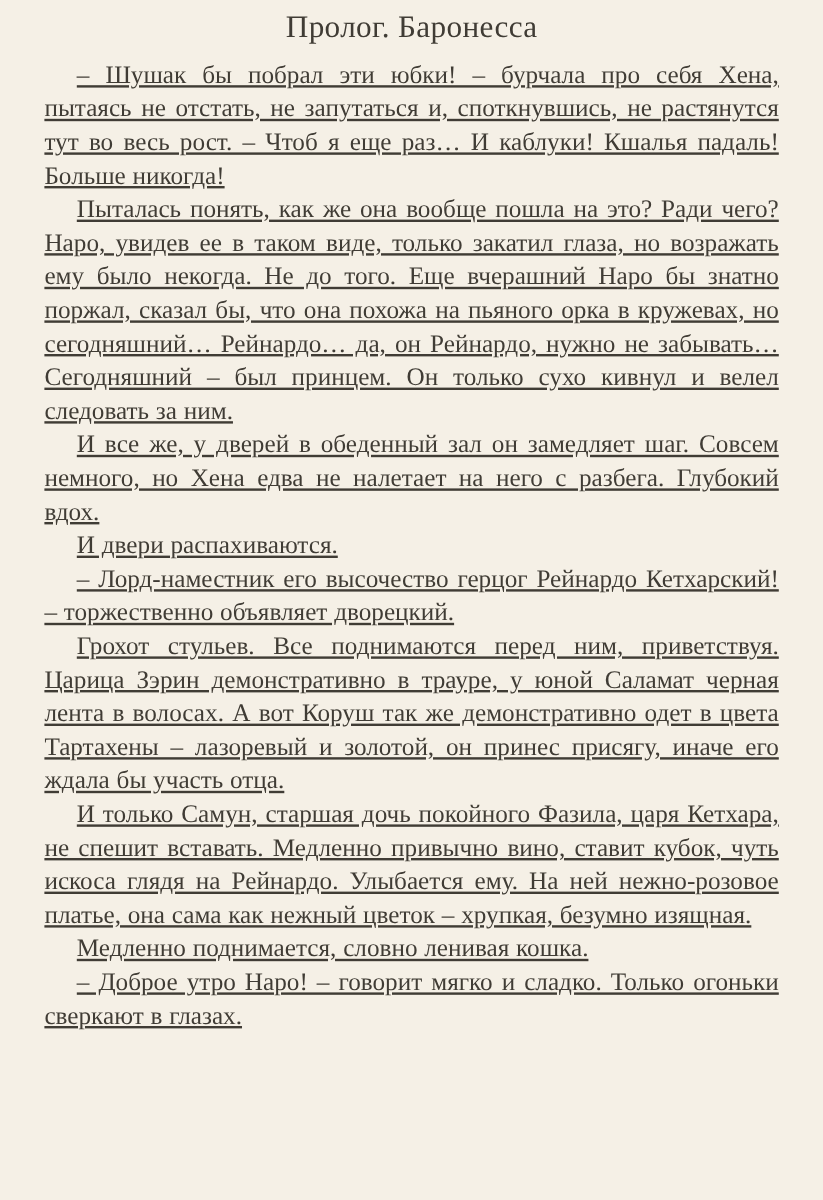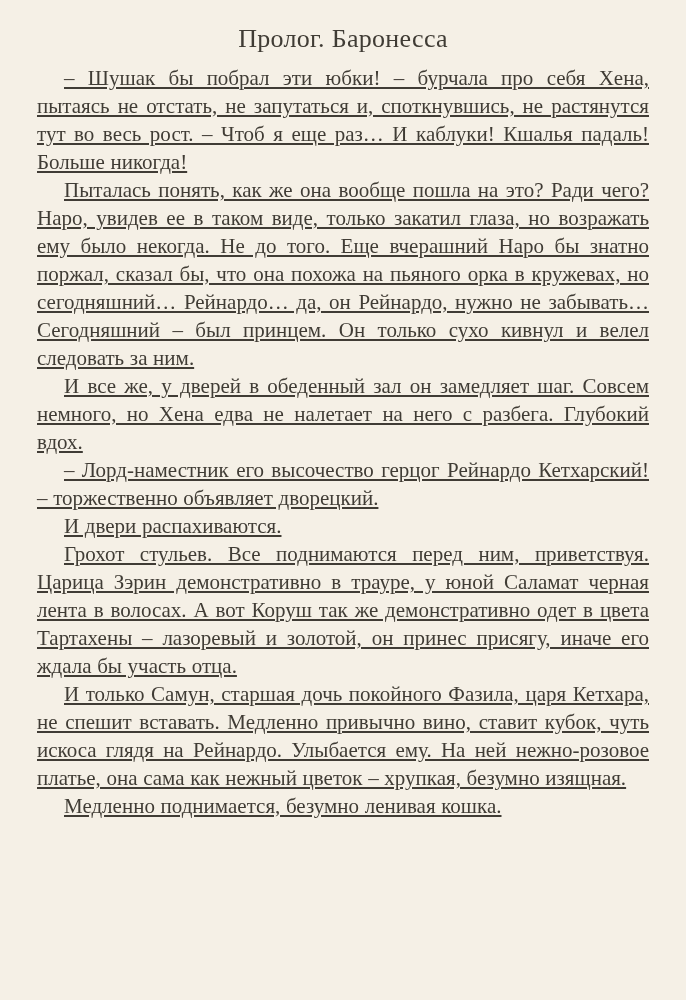--- a/index.html
+++ b/index.html
@@ -13,21 +13,21 @@
   }
   .page{
     position:relative;
     width:686px;
     height:1000px;
     margin:0 auto;
     background:var(--paper);
     color:var(--ink);
     overflow:hidden;
     box-sizing:border-box;
-    padding:21px 37px 0 37px;
+    padding:5px 37px 0 37px;
     font-family:"Liberation Serif","DejaVu Serif",serif;
   }
   .chapter-title{
     margin:0 0 7px 0;
     font-size:26px;
     line-height:36px;
     font-weight:normal;
     text-align:center;
     letter-spacing:0.3px;
   }
@@ -45,18 +45,19 @@
 </style>
 </head>
 <body>
 
 <div class="page">
   <h1 class="chapter-title">Пролог. Баронесса</h1>
 
   <p class="para">– Шушак бы побрал эти юбки! – бурчала про себя Хена, пытаясь не отстать, не запутаться и, споткнувшись, не растянутся тут во весь рост. – Чтоб я еще раз… И каблуки! Кшалья падаль! Больше никогда!</p>
   <p class="para">Пыталась понять, как же она вообще пошла на это? Ради чего? Наро, увидев ее в таком виде, только закатил глаза, но возражать ему было некогда. Не до того. Еще вчерашний Наро бы знатно поржал, сказал бы, что она похожа на пьяного орка в кружевах, но сегодняшний… Рейнардо… да, он Рейнардо, нужно не забывать… Сегодняшний – был принцем. Он только сухо кивнул и велел следовать за ним.</p>
   <p class="para">И все же, у дверей в обеденный зал он замедляет шаг. Совсем немного, но Хена едва не налетает на него с разбега. Глубокий вдох.</p>
+  <p class="para">И двери распахиваются.</p>
   <p class="para">– Лорд-наместник его высочество герцог Рейнардо Кетхарский! – торжественно объявляет дворецкий.</p>
-  <p class="para">И двери распахиваются.</p>
   <p class="para">Грохот стульев. Все поднимаются перед ним, приветствуя. Царица Зэрин демонстративно в трауре, у юной Саламат черная лента в волосах. А вот Коруш так же демонстративно одет в цвета Тартахены – лазоревый и золотой, он принес присягу, иначе его ждала бы участь отца.</p>
   <p class="para">И только Самун, старшая дочь покойного Фазила, царя Кетхара, не спешит вставать. Медленно привычно вино, ставит кубок, чуть искоса глядя на Рейнардо. Улыбается ему. На ней нежно-розовое платье, она сама как нежный цветок – хрупкая, безумно изящная.</p>
-  <p class="para">Медленно поднимается, безумно ленивая кошка.</p>
+  <p class="para">Медленно поднимается, словно ленивая кошка.</p>
+  <p class="para">– Доброе утро Наро! – говорит мягко и сладко. Только огоньки сверкают в глазах.</p>
 </div>
 
 </body></html>

